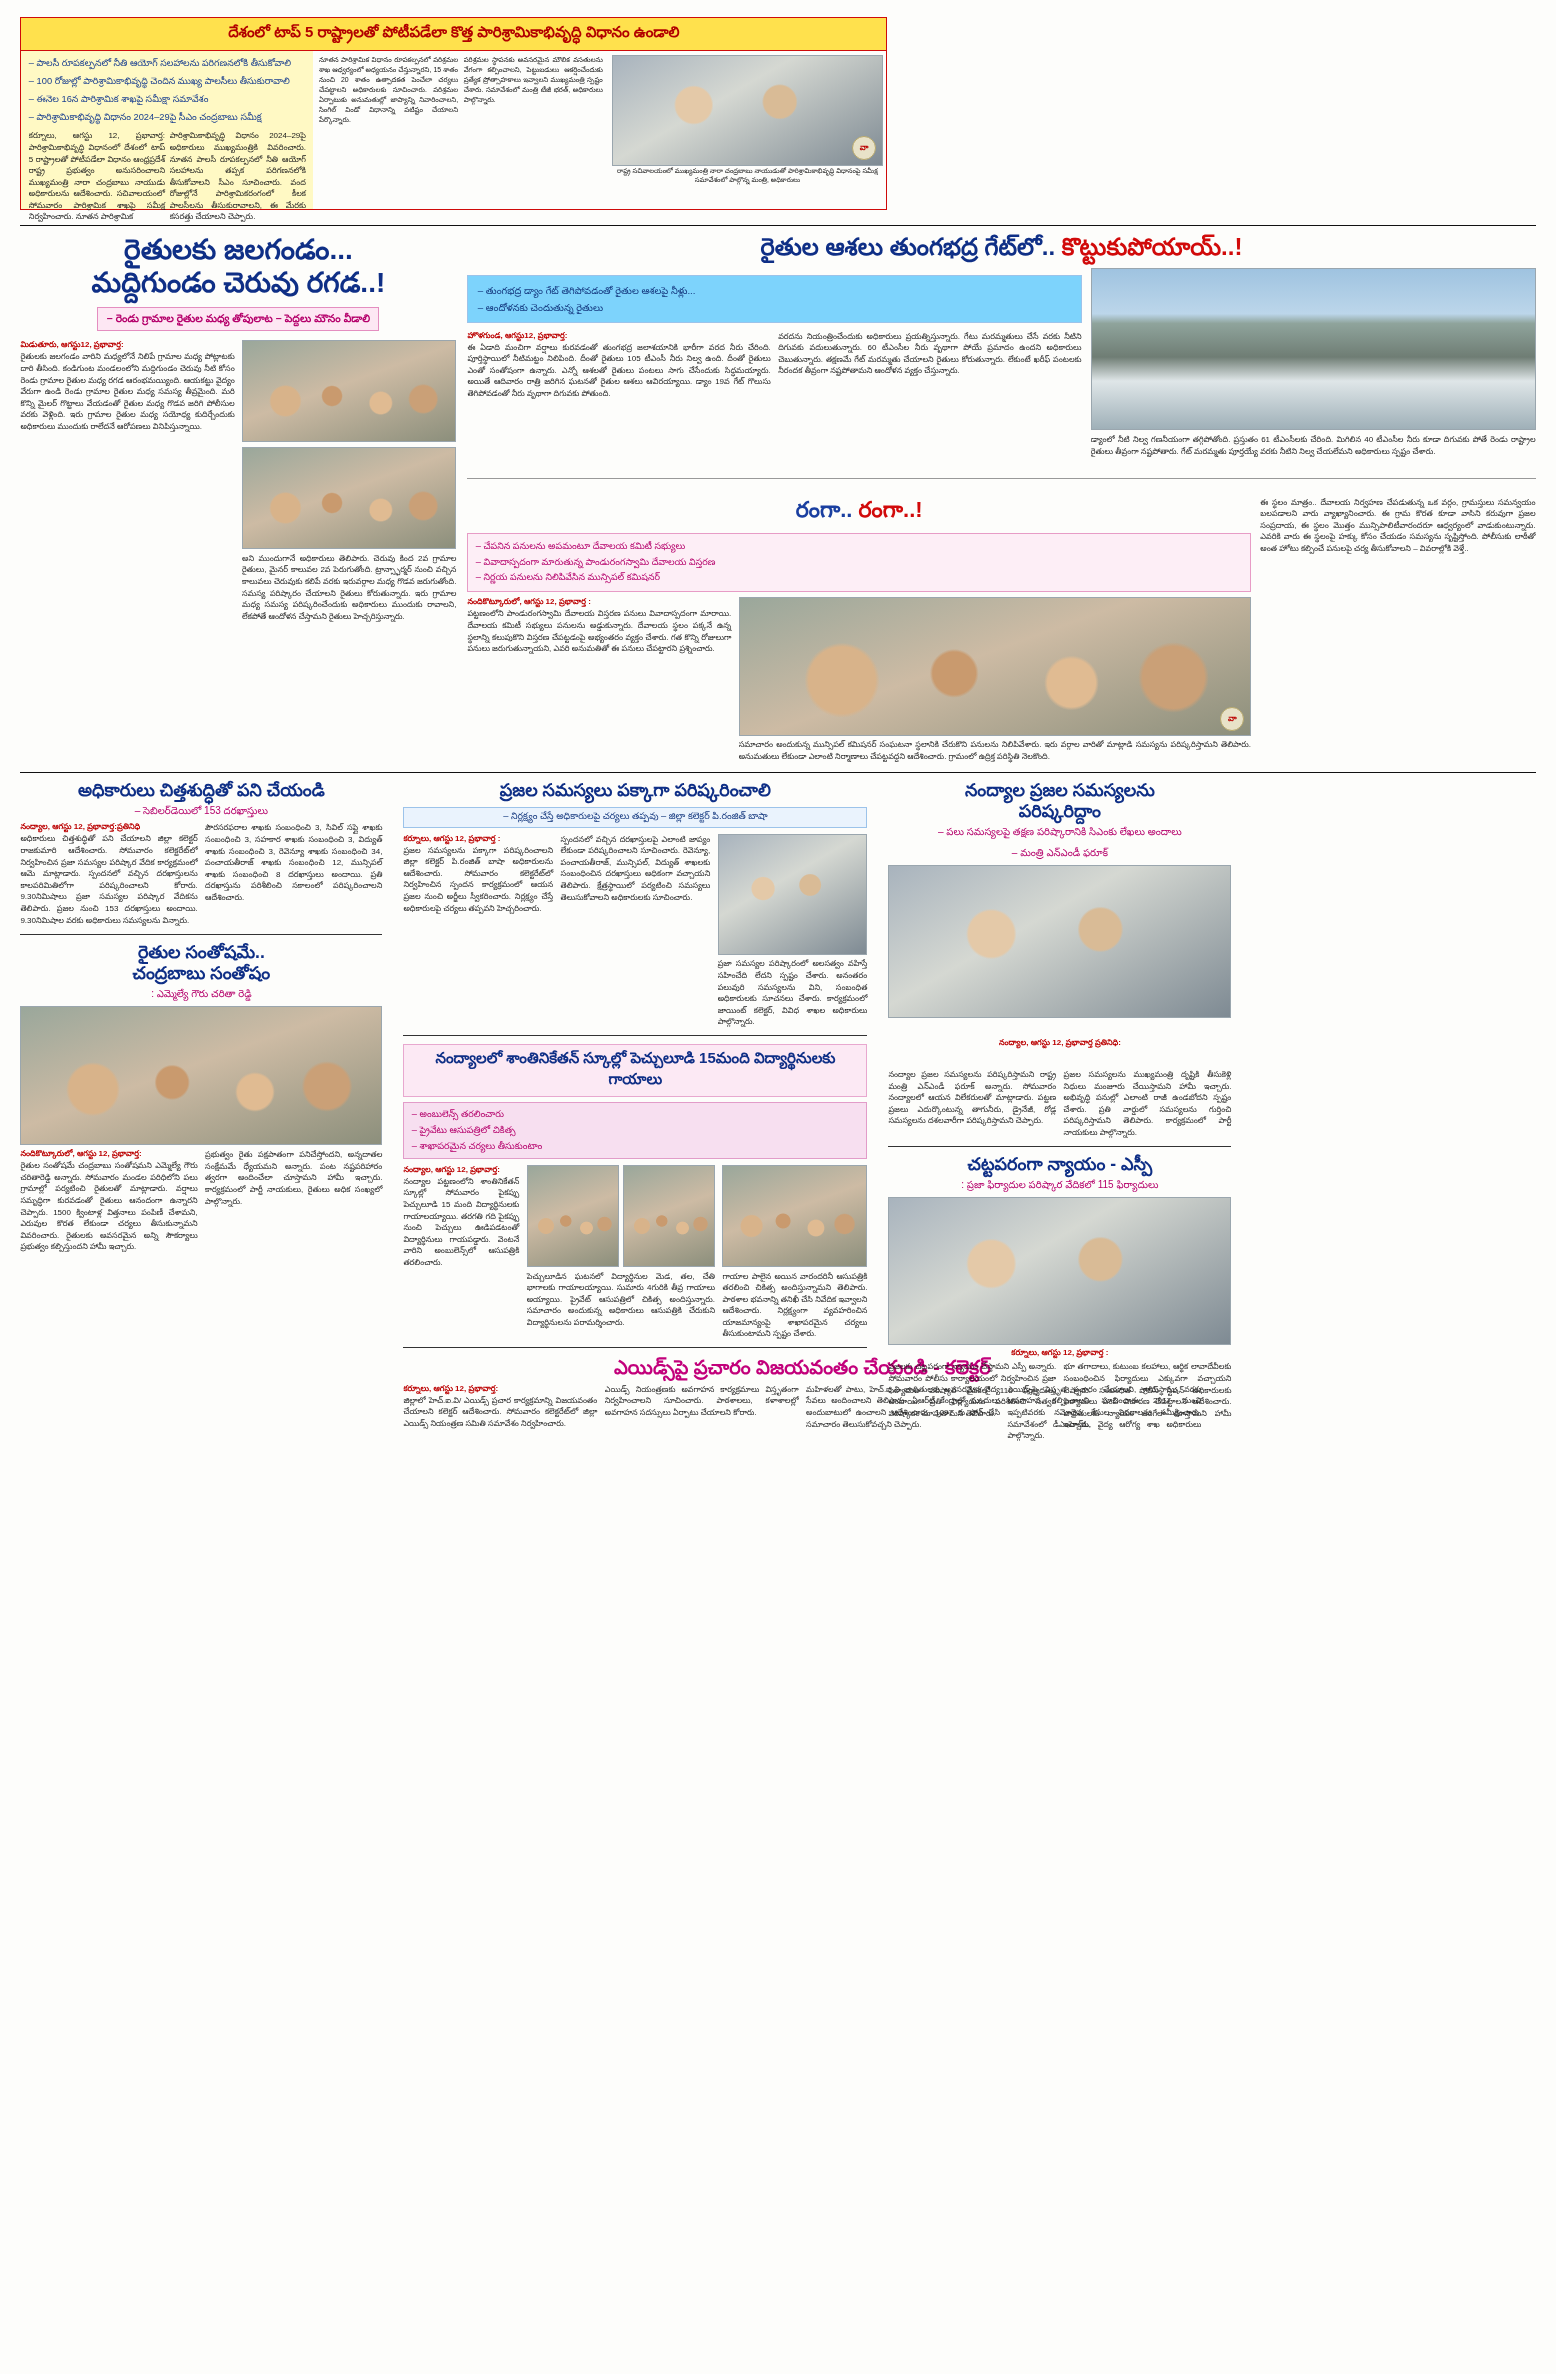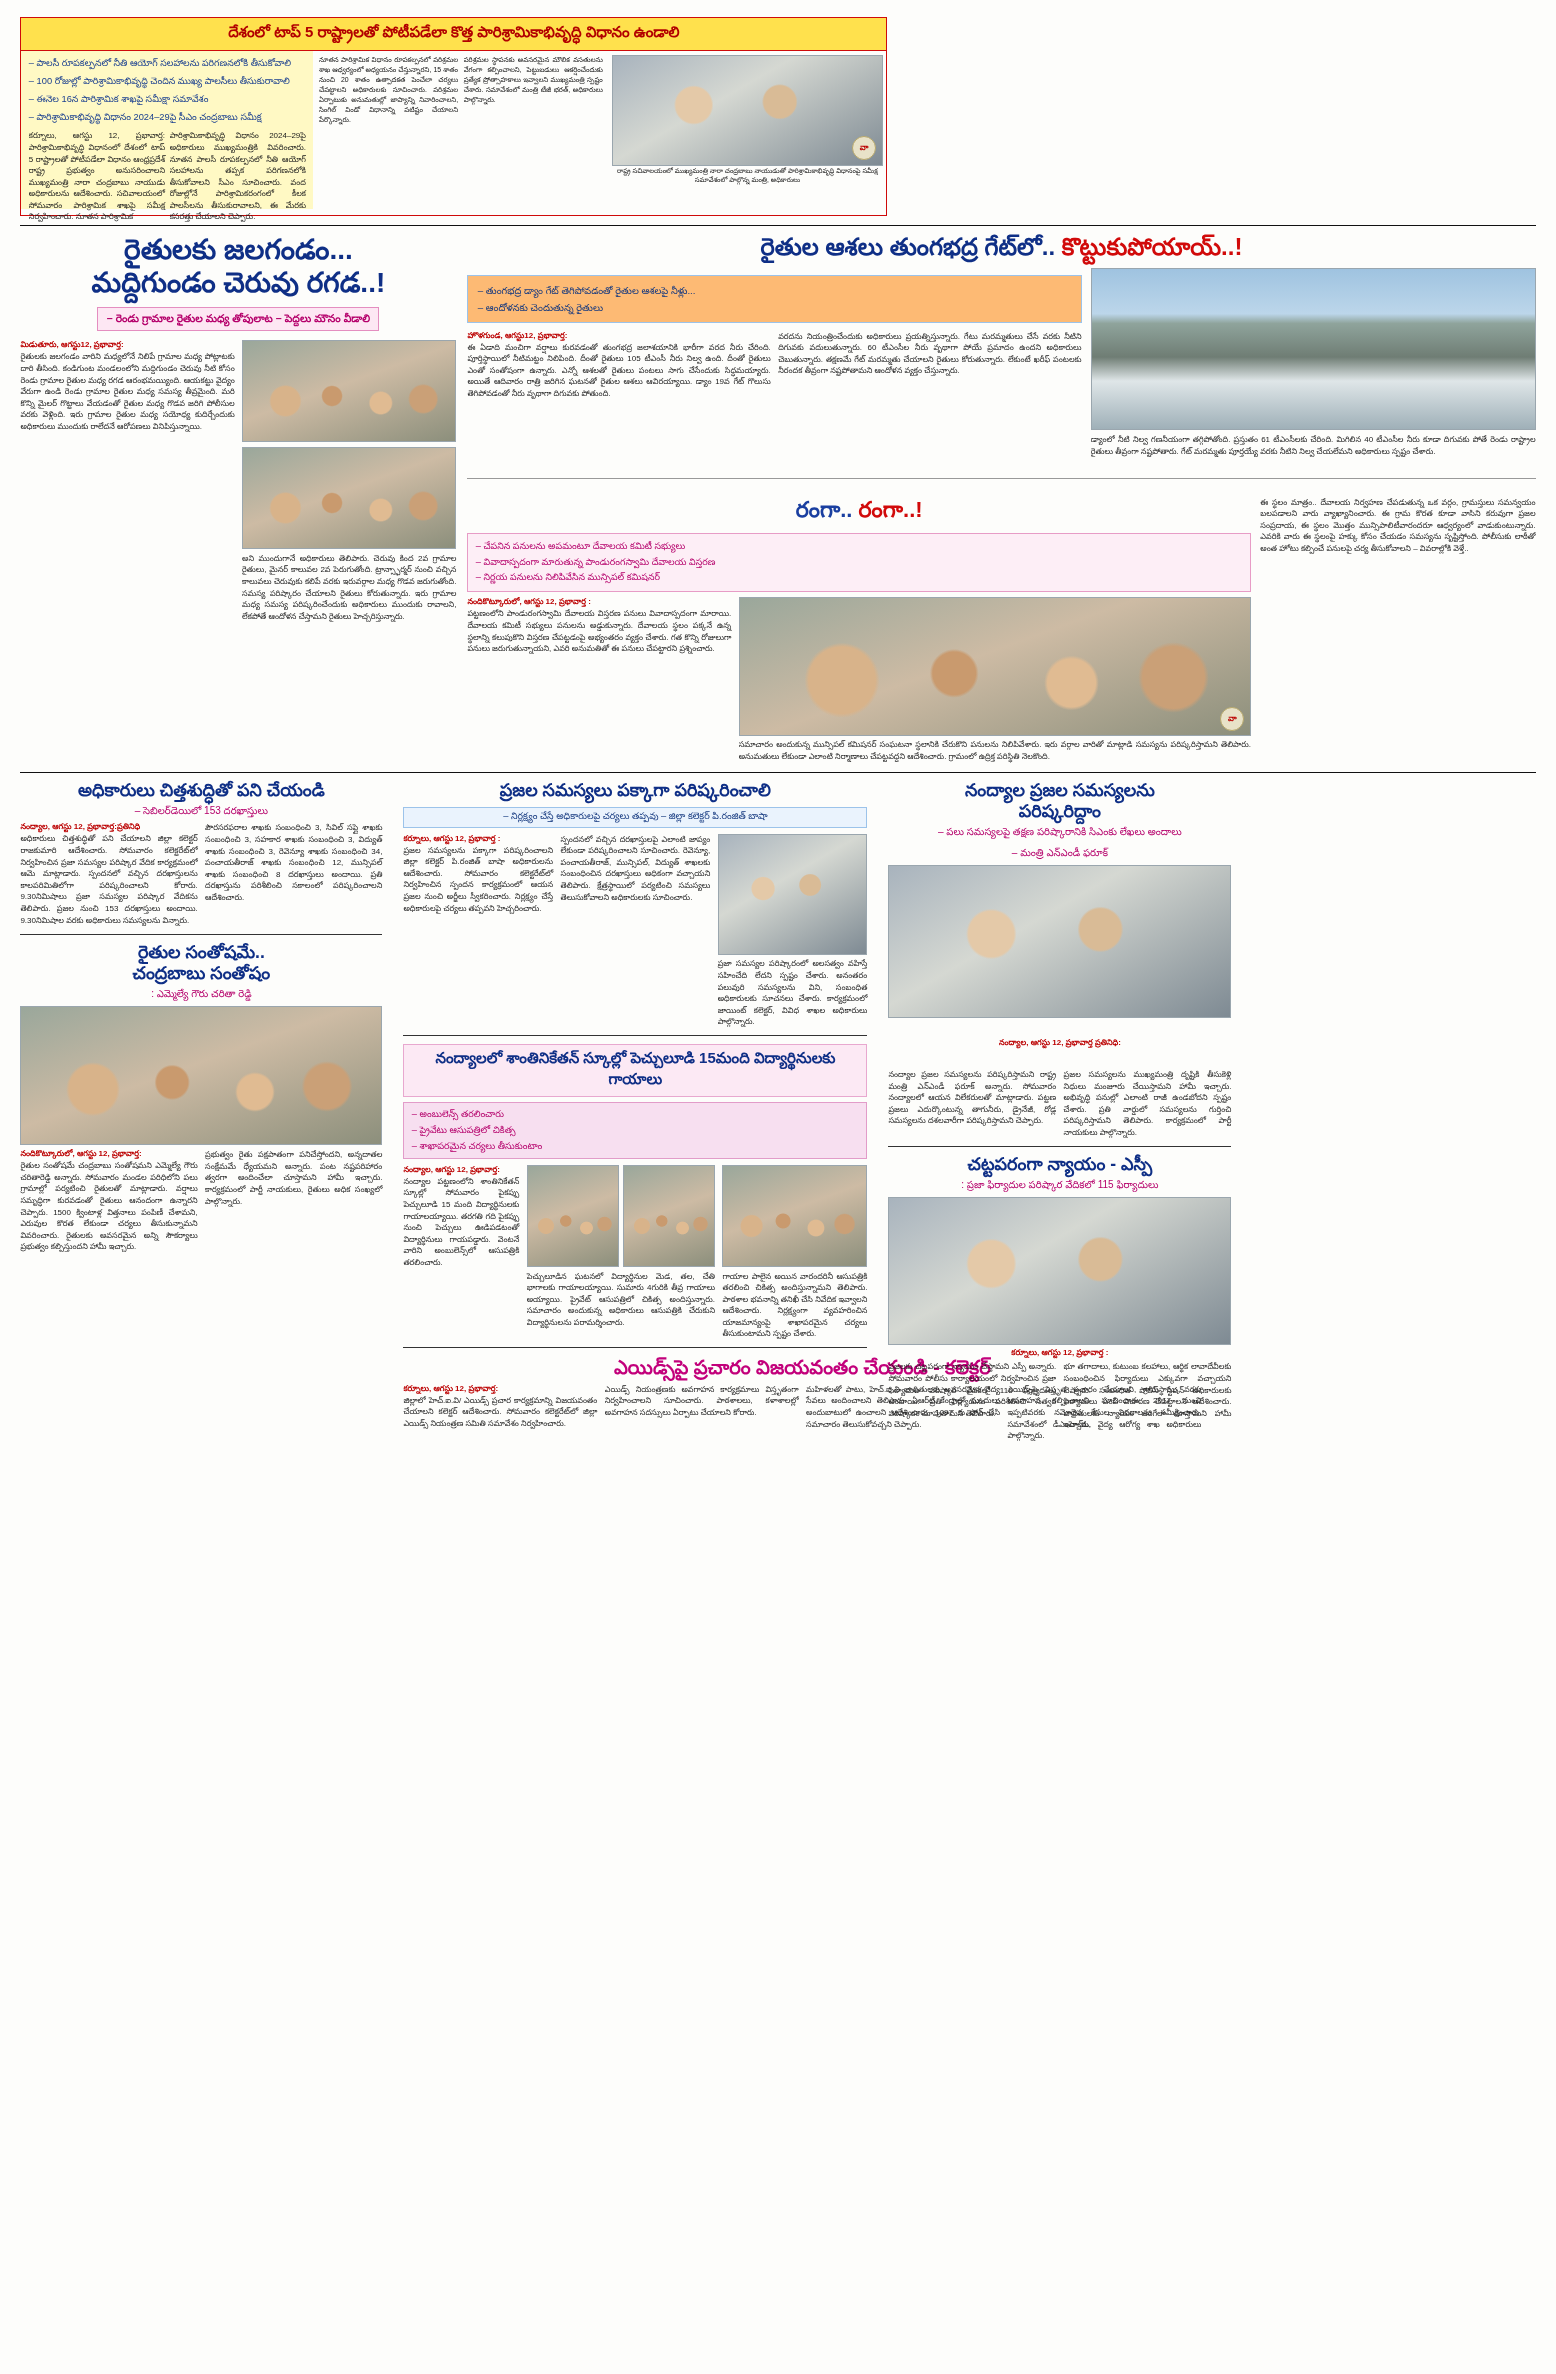--- a/index.html
+++ b/index.html
@@ -49,21 +49,21 @@
   }
   .photo .stamp {
     position:absolute; right:5.6px; bottom:4.6px; z-index:3;
     width:24px; height:24px; border-radius:50%;
     background:#e8e2c8; border:0.9px solid #b7a86b;
     color:#b00; font-size:8.3px; font-weight:bold;
     display:flex; align-items:center; justify-content:center;
   }
 
   
-  .topbar { display:flex; gap:9.3px; height:199px; }
+  .topbar { display:flex; gap:9.3px; height:199px;flex-direction:column; }
   .lead-box { width:867px; border:1.9px solid #cf0a0a; position:relative; }
   .lead-head {
     background:#ffe14d; color:#b20000; font-weight:bold; font-size:15px;
     padding:5.6px 7.4px; text-align:center; border-bottom:0.9px solid #cf0a0a;
   }
   .lead-body { display:flex; height:158px; }
   .lead-bullets { width:292px; background:#fff9c4; padding:5.6px 7.4px; font-size:9.3px; line-height:1.7; color:#1a3f8f; }
   .lead-bullets div { margin-bottom:1.9px; }
   .lead-cols { flex:1; display:flex; gap:5.6px; padding:4.6px 5.6px; }
   .lead-cols .col { flex:1; font-size:6.9px; line-height:1.45; text-align:justify; }
@@ -87,21 +87,21 @@
   .b2-right { flex:1; }
   .hl-main { font-size:28px; font-weight:bold; color:#0f2f86; line-height:1.18; text-align:center; }
   .hl-sub {
     display:inline-block; background:#fde7f3; border:0.9px solid #e48ec0;
     color:#b5006b; font-size:10.7px; font-weight:bold; padding:3.7px 8.3px; margin:7.4px auto 5.6px;
   }
   .subwrap { text-align:center; }
   .hl-main2 { font-size:24px; font-weight:bold; color:#0f2f86; text-align:center; line-height:1.2; }
   .hl-main2 .hi { color:#d10a0a; }
   .bullets-blue {
-    background:#fdba74; border:0.9px solid #9cc3ea; padding:5.6px 9.3px;
+    background:#7dd3fc; border:0.9px solid #9cc3ea; padding:5.6px 9.3px;
     font-size:9.7px; line-height:1.8; color:#14387f; margin:7.4px 0;
   }
   .colwrap { display:flex; gap:7.4px; }
   .colwrap .c { flex:1; }
 
   
   .ranga { margin-top:20px; border-top:0.9px solid #999; padding-top:18px; }
   .ranga-title { font-size:22px; font-weight:bold; color:#1a3fa0; text-align:center; }
   .ranga-title .r2 { color:#d10a0a; }
   .ranga-bul {

